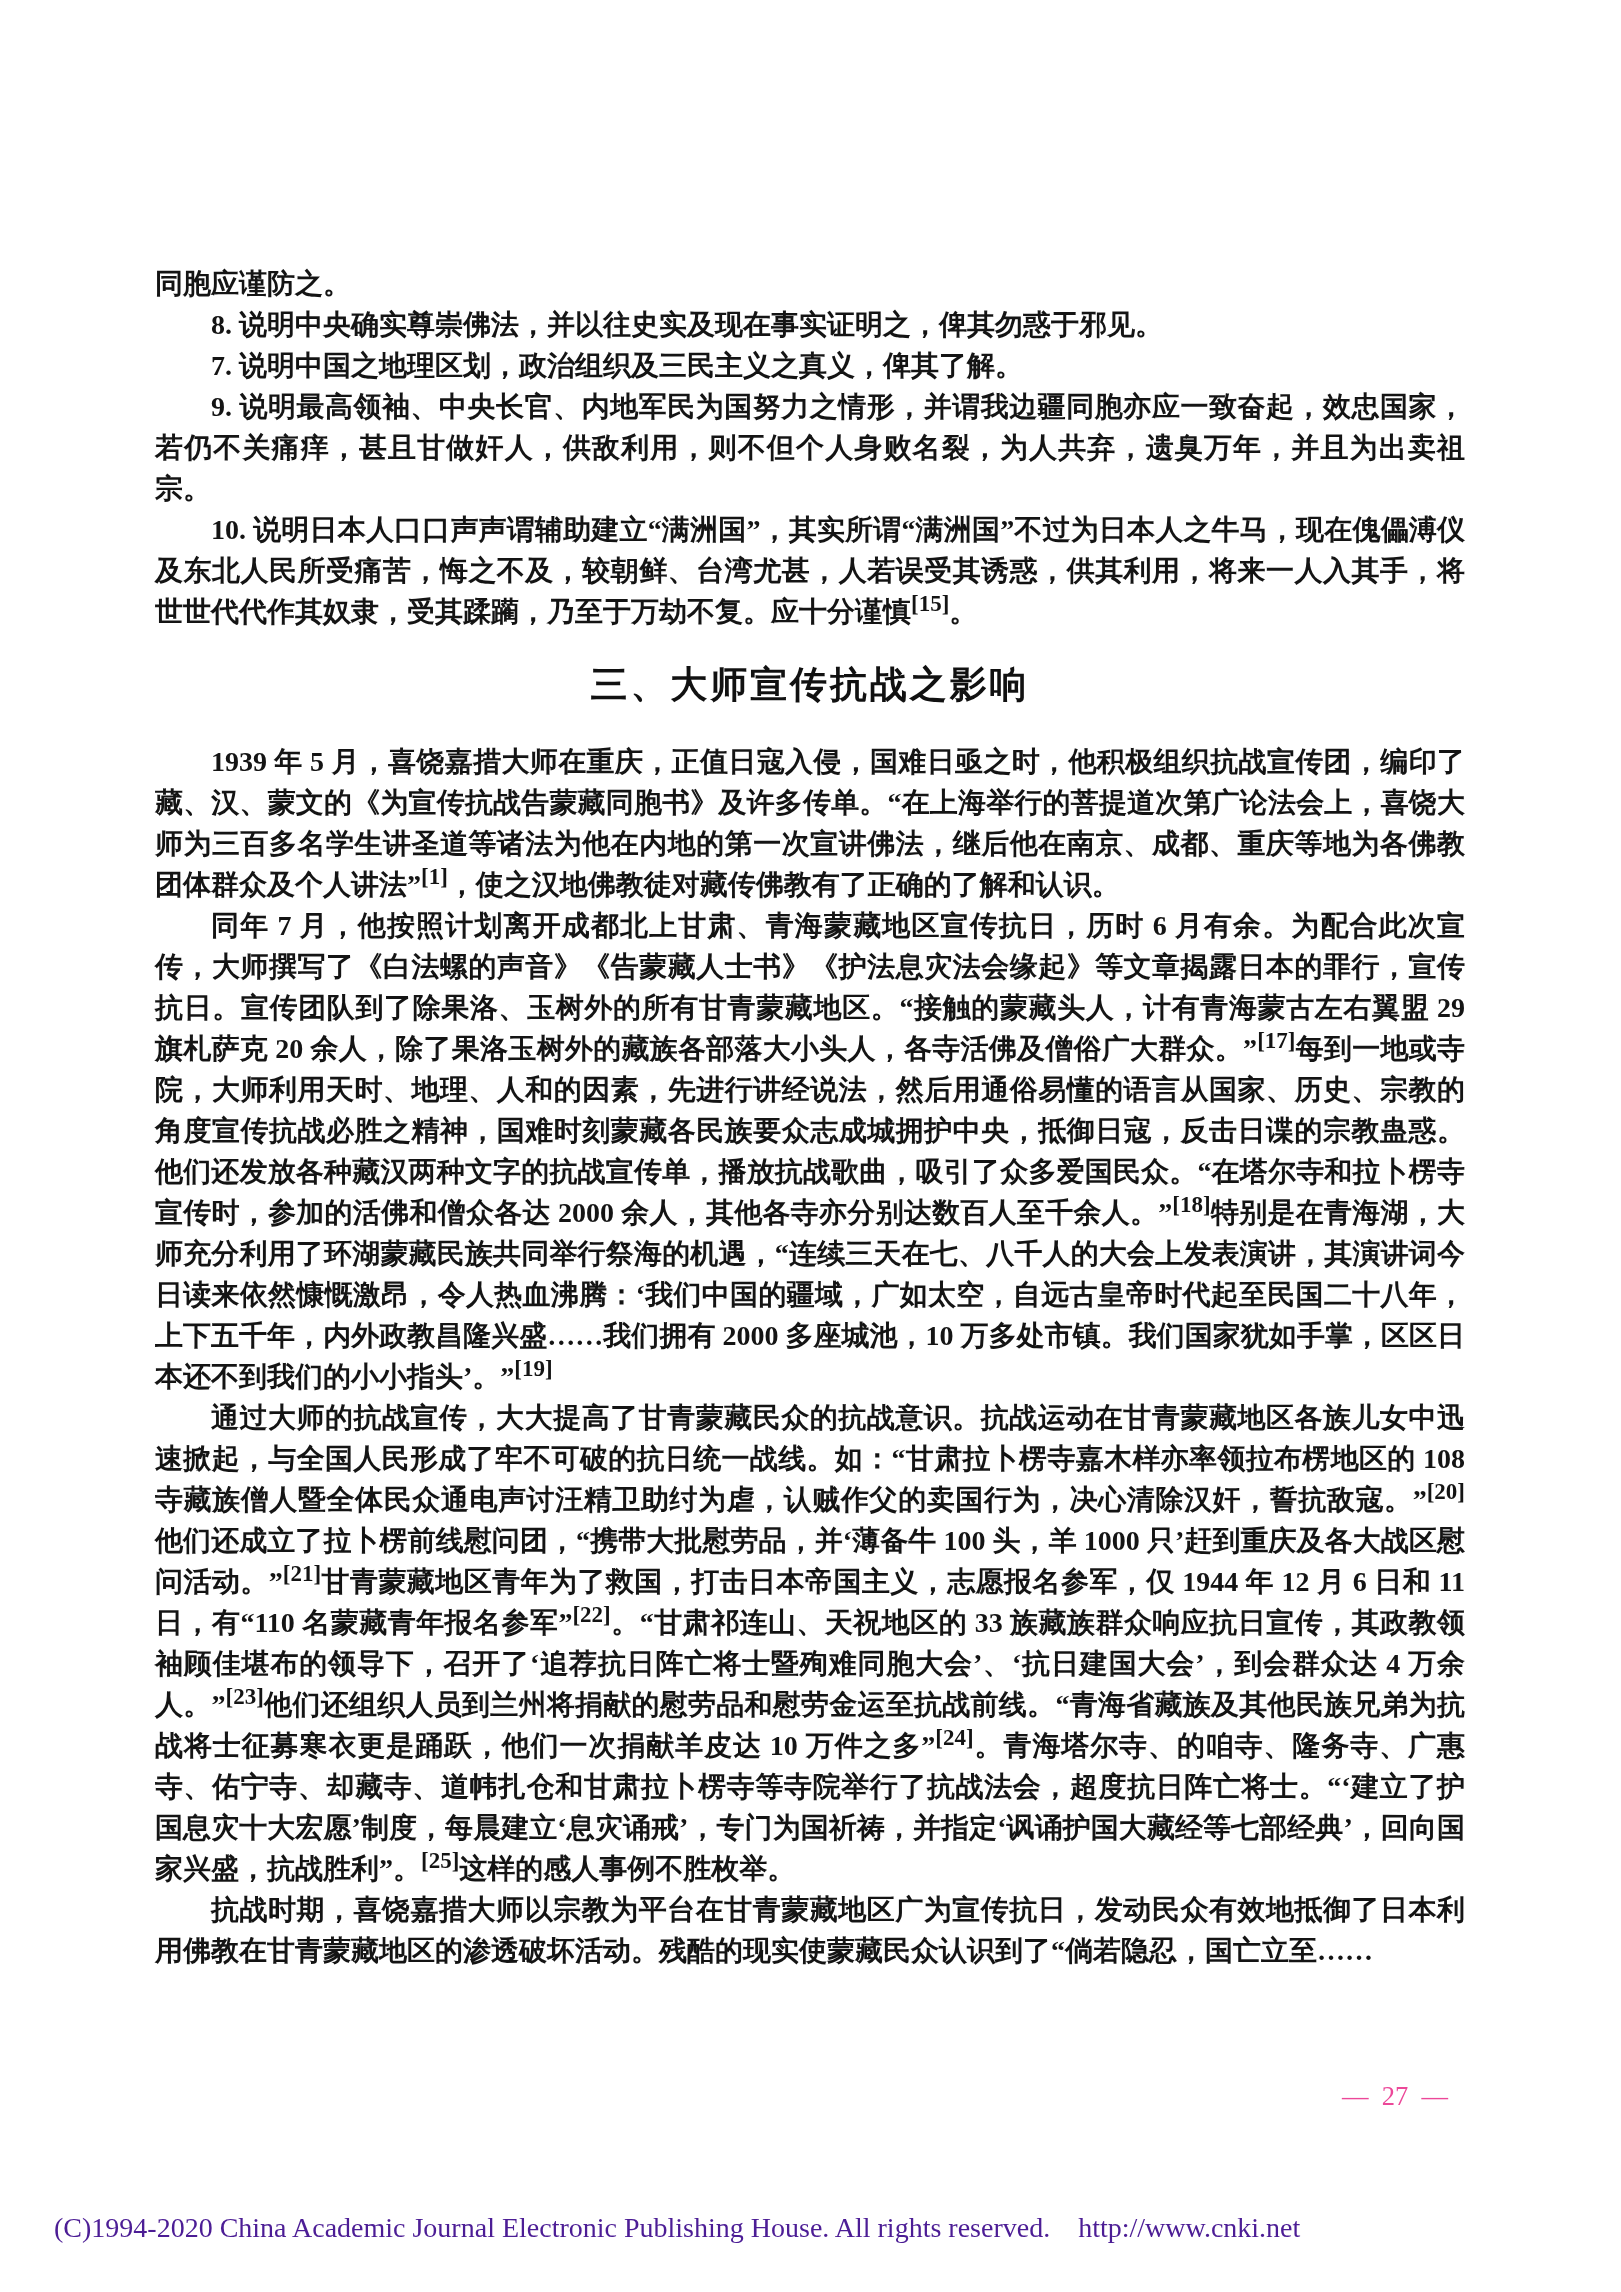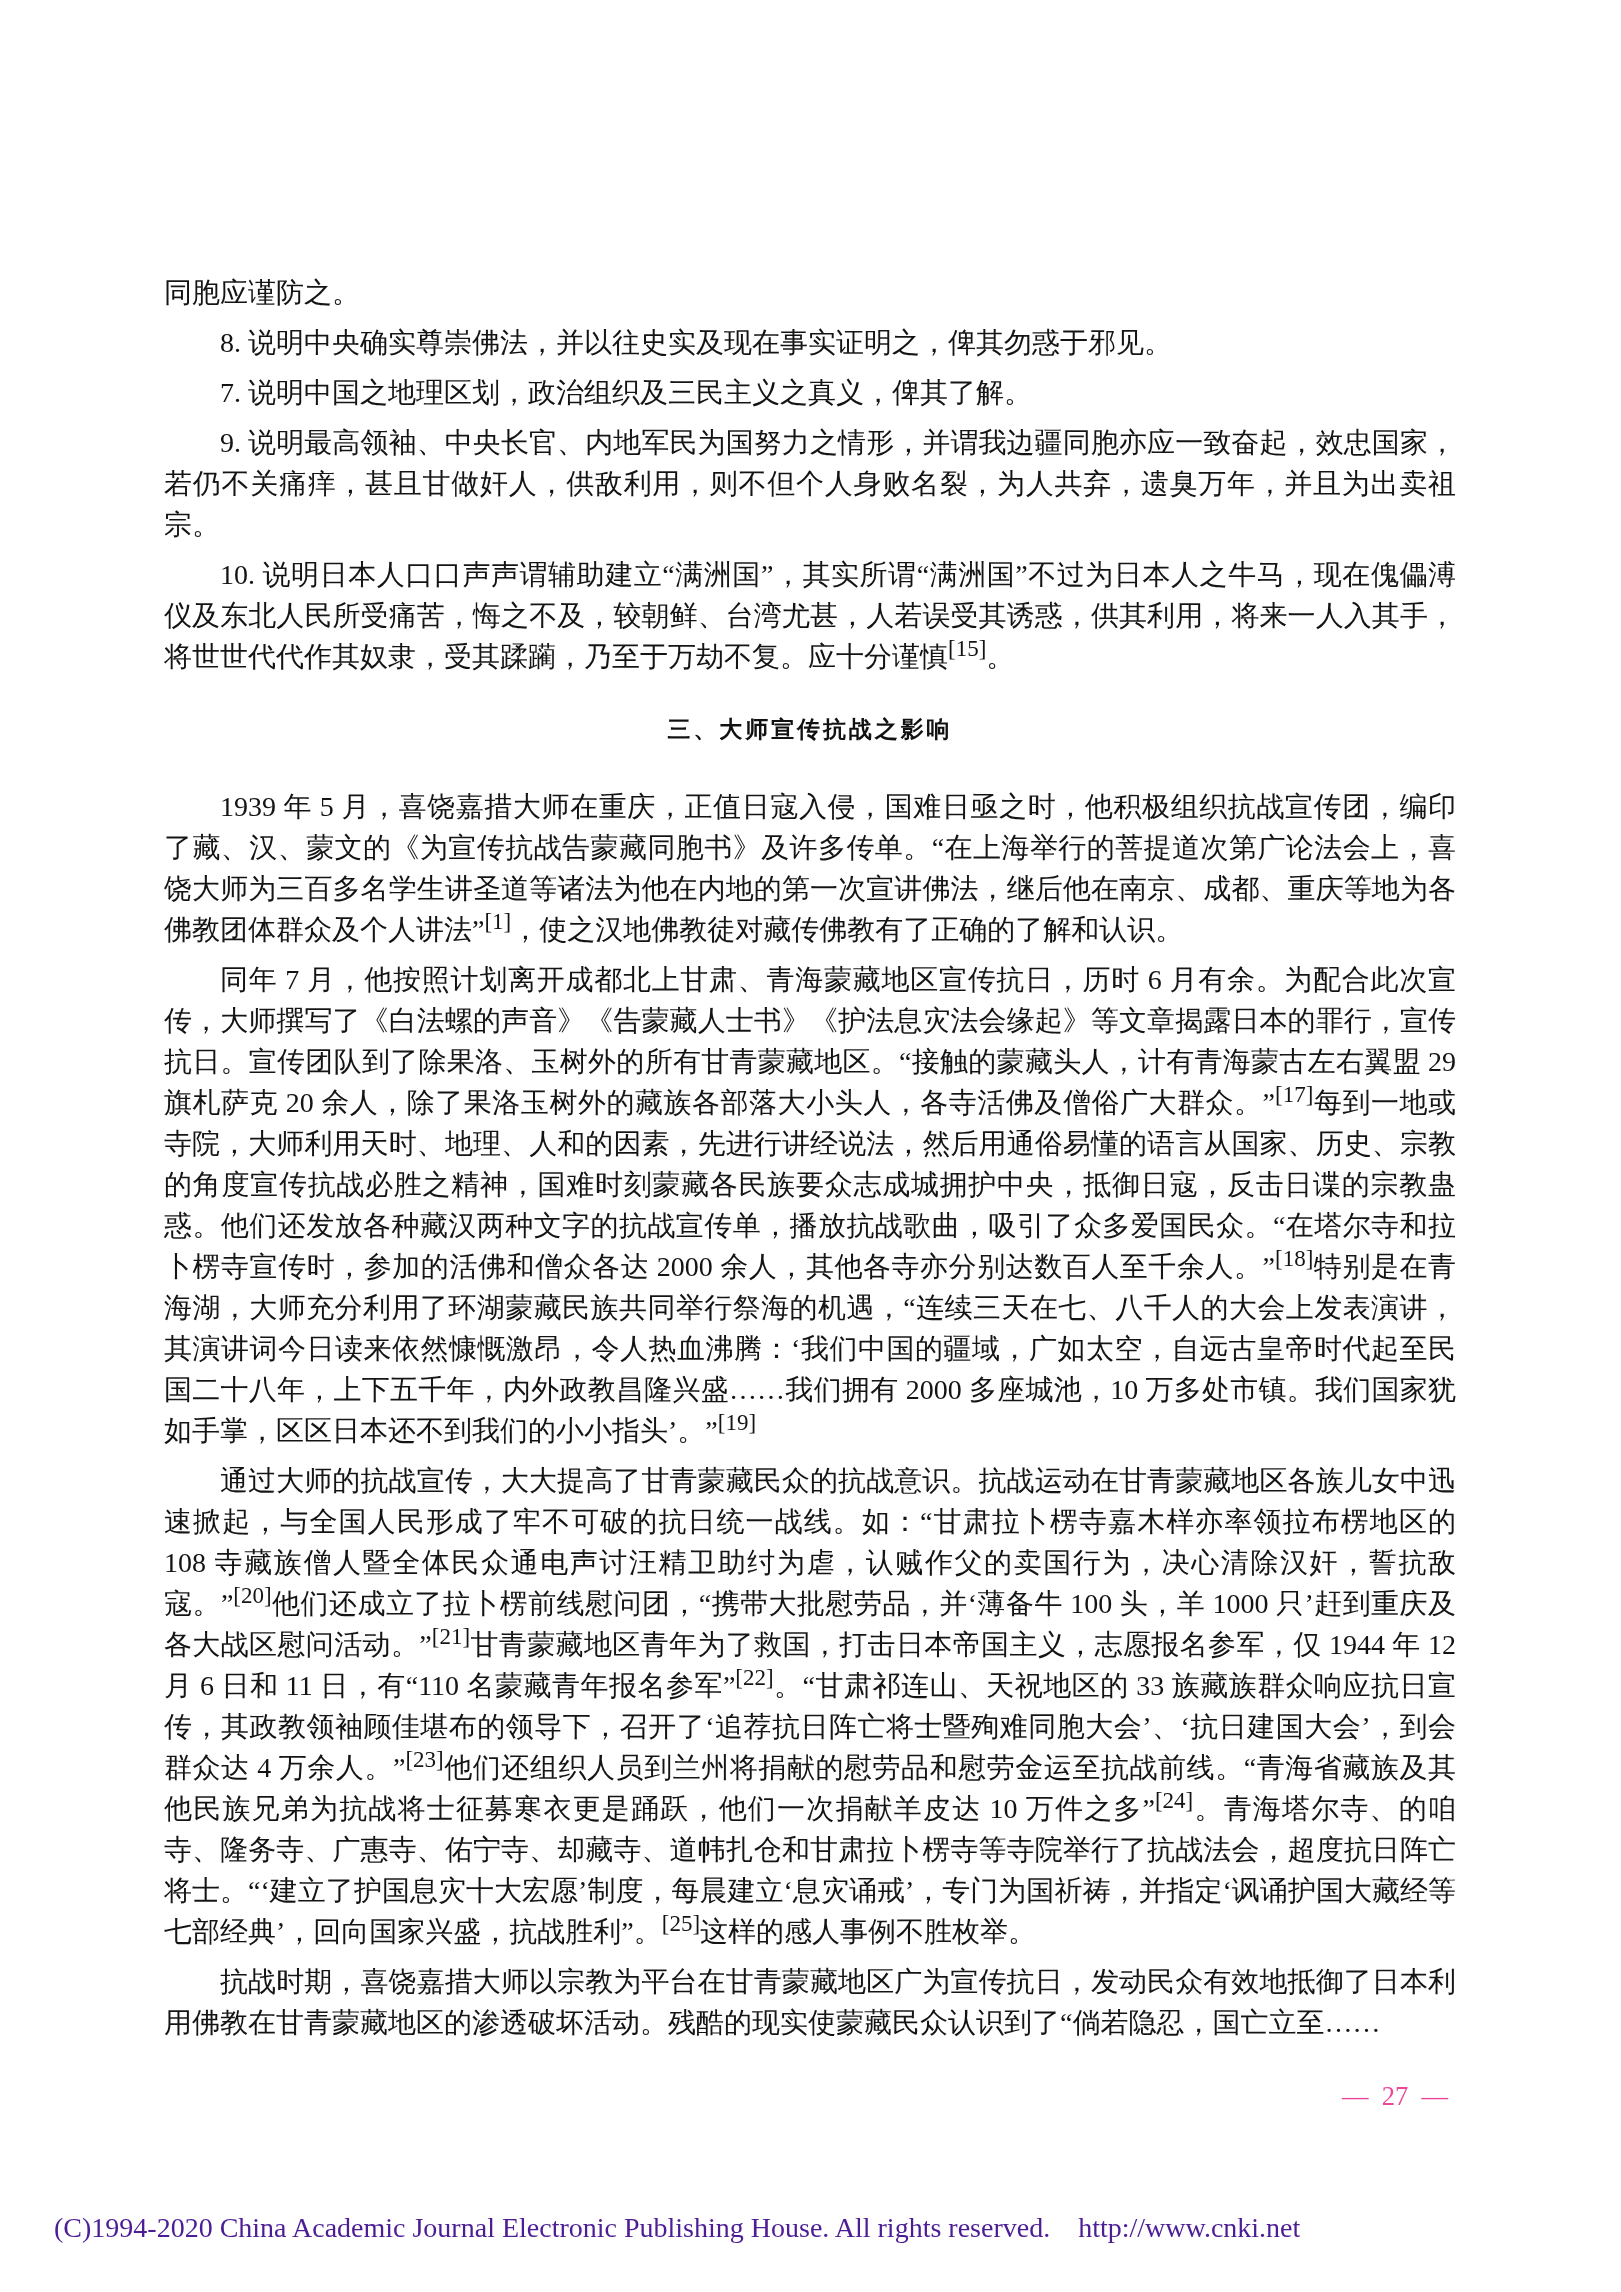--- a/index.html
+++ b/index.html
@@ -13,37 +13,38 @@
     color: #141414;
     overflow: hidden;
   }
   .content {
     position: absolute;
     left: 155px;
     top: 263px;
     width: 1310px;
   }
   .para {
-    margin: 9px;
+    margin: 0;
     font-size: 28px;
     line-height: 41px;
     text-align: justify;
     text-justify: inter-ideograph;
+    font-weight: bold;
   }
   .para.indent { text-indent: 2em; }
   .para sup {
     font-size: 23px;
     line-height: 0;
     vertical-align: super;
   }
   .section-heading {
     margin: 31px 0 35px 0;
     font-family: "DejaVu Sans", "Liberation Sans", sans-serif;
     font-weight: bold;
-    font-size: 23px;
+    font-size: 37px;
     line-height: 43px;
     text-align: center;
     letter-spacing: 2.9px;
     color: #111111;
   }
   .page-number {
     position: absolute;
     top: 2082px;
     right: 173px;
     font-size: 26.5px;

